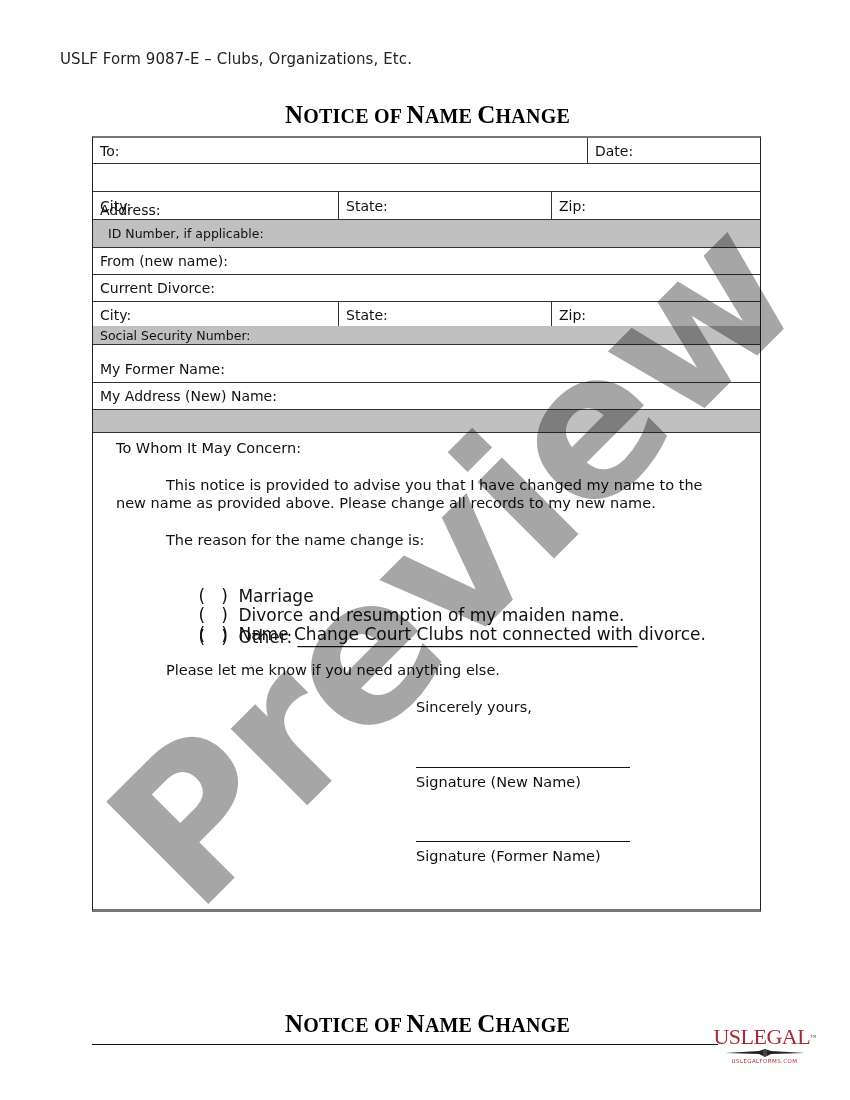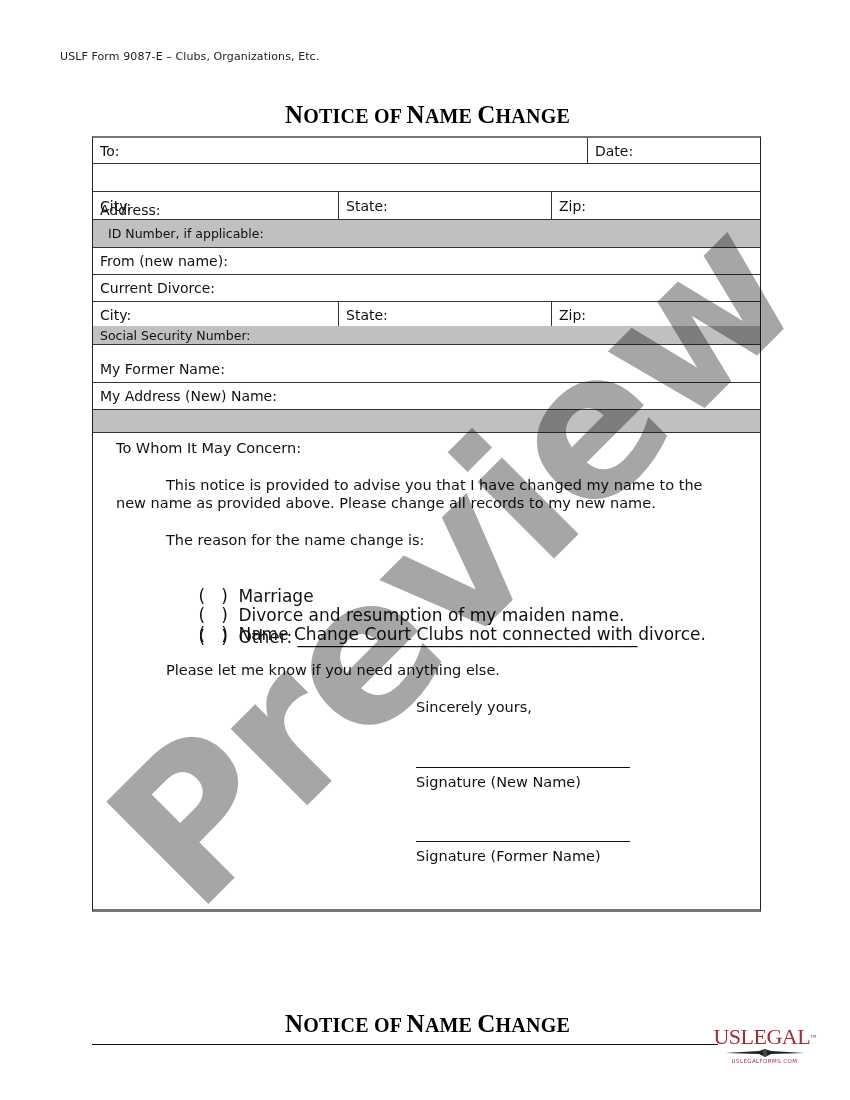--- a/index.html
+++ b/index.html
@@ -1,18 +1,18 @@
 <!DOCTYPE html>
 <html><head>
 <meta charset="utf-8">
 <style>
   html, body { margin: 0; padding: 0; }
   body { width: 850px; height: 1100px; background: #ffffff; position: relative; overflow: hidden;
          font-family: "DejaVu Sans", sans-serif; color: #111; }
-  .form-id { position: absolute; left: 60px; top: 50px; font-size: 11px; color: #222; letter-spacing: 0.1px; }
+  .form-id { position: absolute; left: 60px; top: 50px; font-size: 15px; color: #222; letter-spacing: 0.1px; }
   .title { position: absolute; left: 0; width: 855px; text-align: center; font-family: "Liberation Serif", serif;
            font-weight: bold; font-size: 20px; color: #000; letter-spacing: 0.2px; }
   .title .big { font-size: 25px; }
   .title-top { top: 101px; }
   .title-bottom { top: 1010px; }
 
   .form-box { position: absolute; left: 92px; top: 136px; width: 669px; height: 776px;
               border: 1px solid #222; border-top: 2px solid #777; border-bottom: 3px solid #777; box-sizing: border-box; padding-left: 44px; }
   .row { position: absolute; left: 0; right: 0; border-bottom: 1px solid #333; box-sizing: border-box; display: flex; }
   .row.gray { background: #c0c0c0; }

